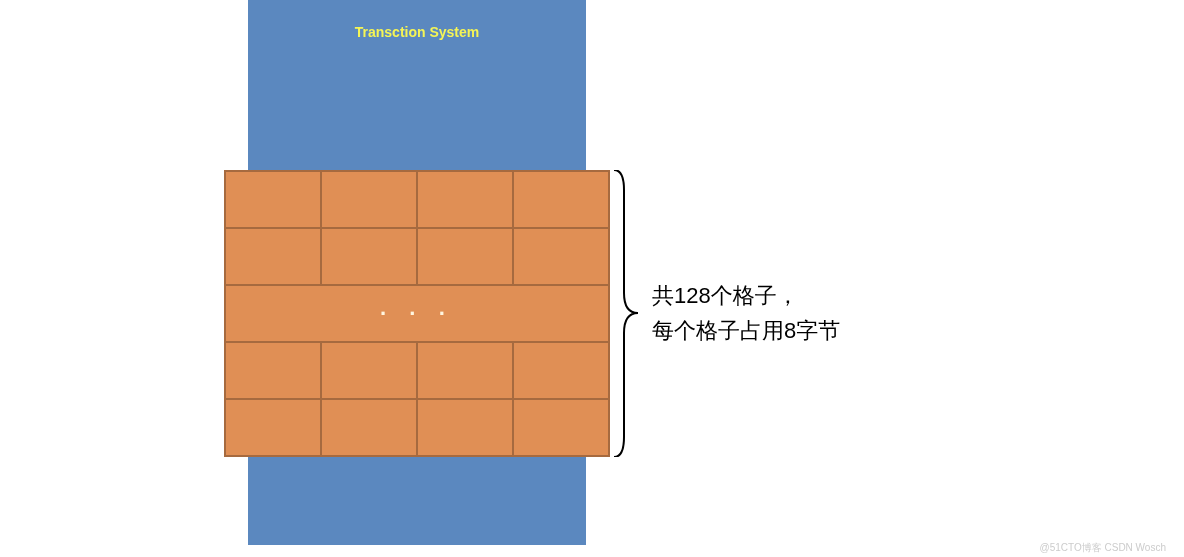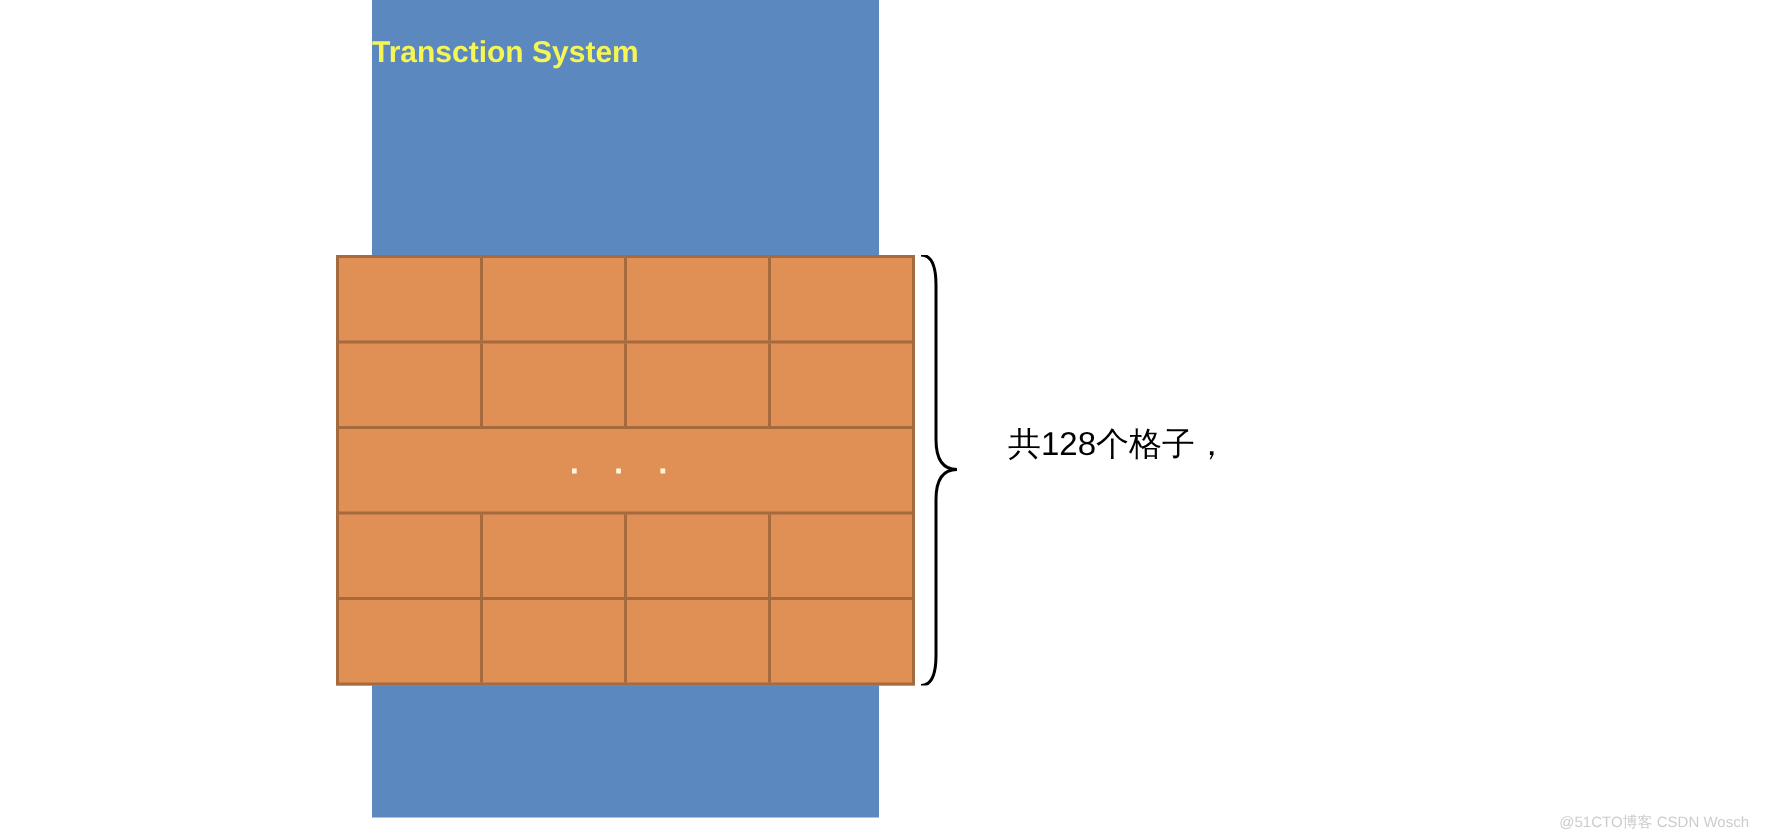--- a/index.html
+++ b/index.html
@@ -16,23 +16,24 @@
       top: 0;
       width: 338px;
       height: 545px;
       background: #5b88bf;
     }
     .title {
       position: absolute;
       top: 24px;
       left: 0;
       right: 0;
+      text-align: center;
       color: #f5f555;
       font-weight: bold;
-      font-size: 20px;
+      font-size: 14px;
     }
     .grid-area {
       position: absolute;
       left: 224px;
       top: 170px;
       width: 386px;
       height: 287px;
       background: #e08f55;
       border: 2px solid #a66a3f;
       display: flex;
@@ -69,21 +70,20 @@
       width: 30px;
       height: 287px;
     }
     .annotation {
       position: absolute;
       left: 652px;
       top: 278px;
       font-size: 22px;
       color: #000;
       line-height: 1.6;
-      margin-left: 20px;
     }
     .watermark {
       position: absolute;
       right: 18px;
       bottom: 2px;
       font-size: 10px;
       color: #cccccc;
     }
   </style>
 </head>
@@ -122,15 +122,16 @@
     <div class="cell"></div>
   </div>
 </div>
 
 <svg class="brace" viewBox="0 0 30 287" preserveAspectRatio="none">
   <path d="M 2 0 Q 12 0 12 20 L 12 123 Q 12 143 26 143 Q 12 143 12 163 L 12 267 Q 12 287 2 287" fill="none" stroke="#000" stroke-width="2"></path>
 </svg>
 
 <div class="annotation">
   <div>共128个格子，</div>
+  <div>每个格子占用8字节</div>
 </div>
 
 <div class="watermark">@51CTO博客 CSDN Wosch</div>
 
 </body></html>

